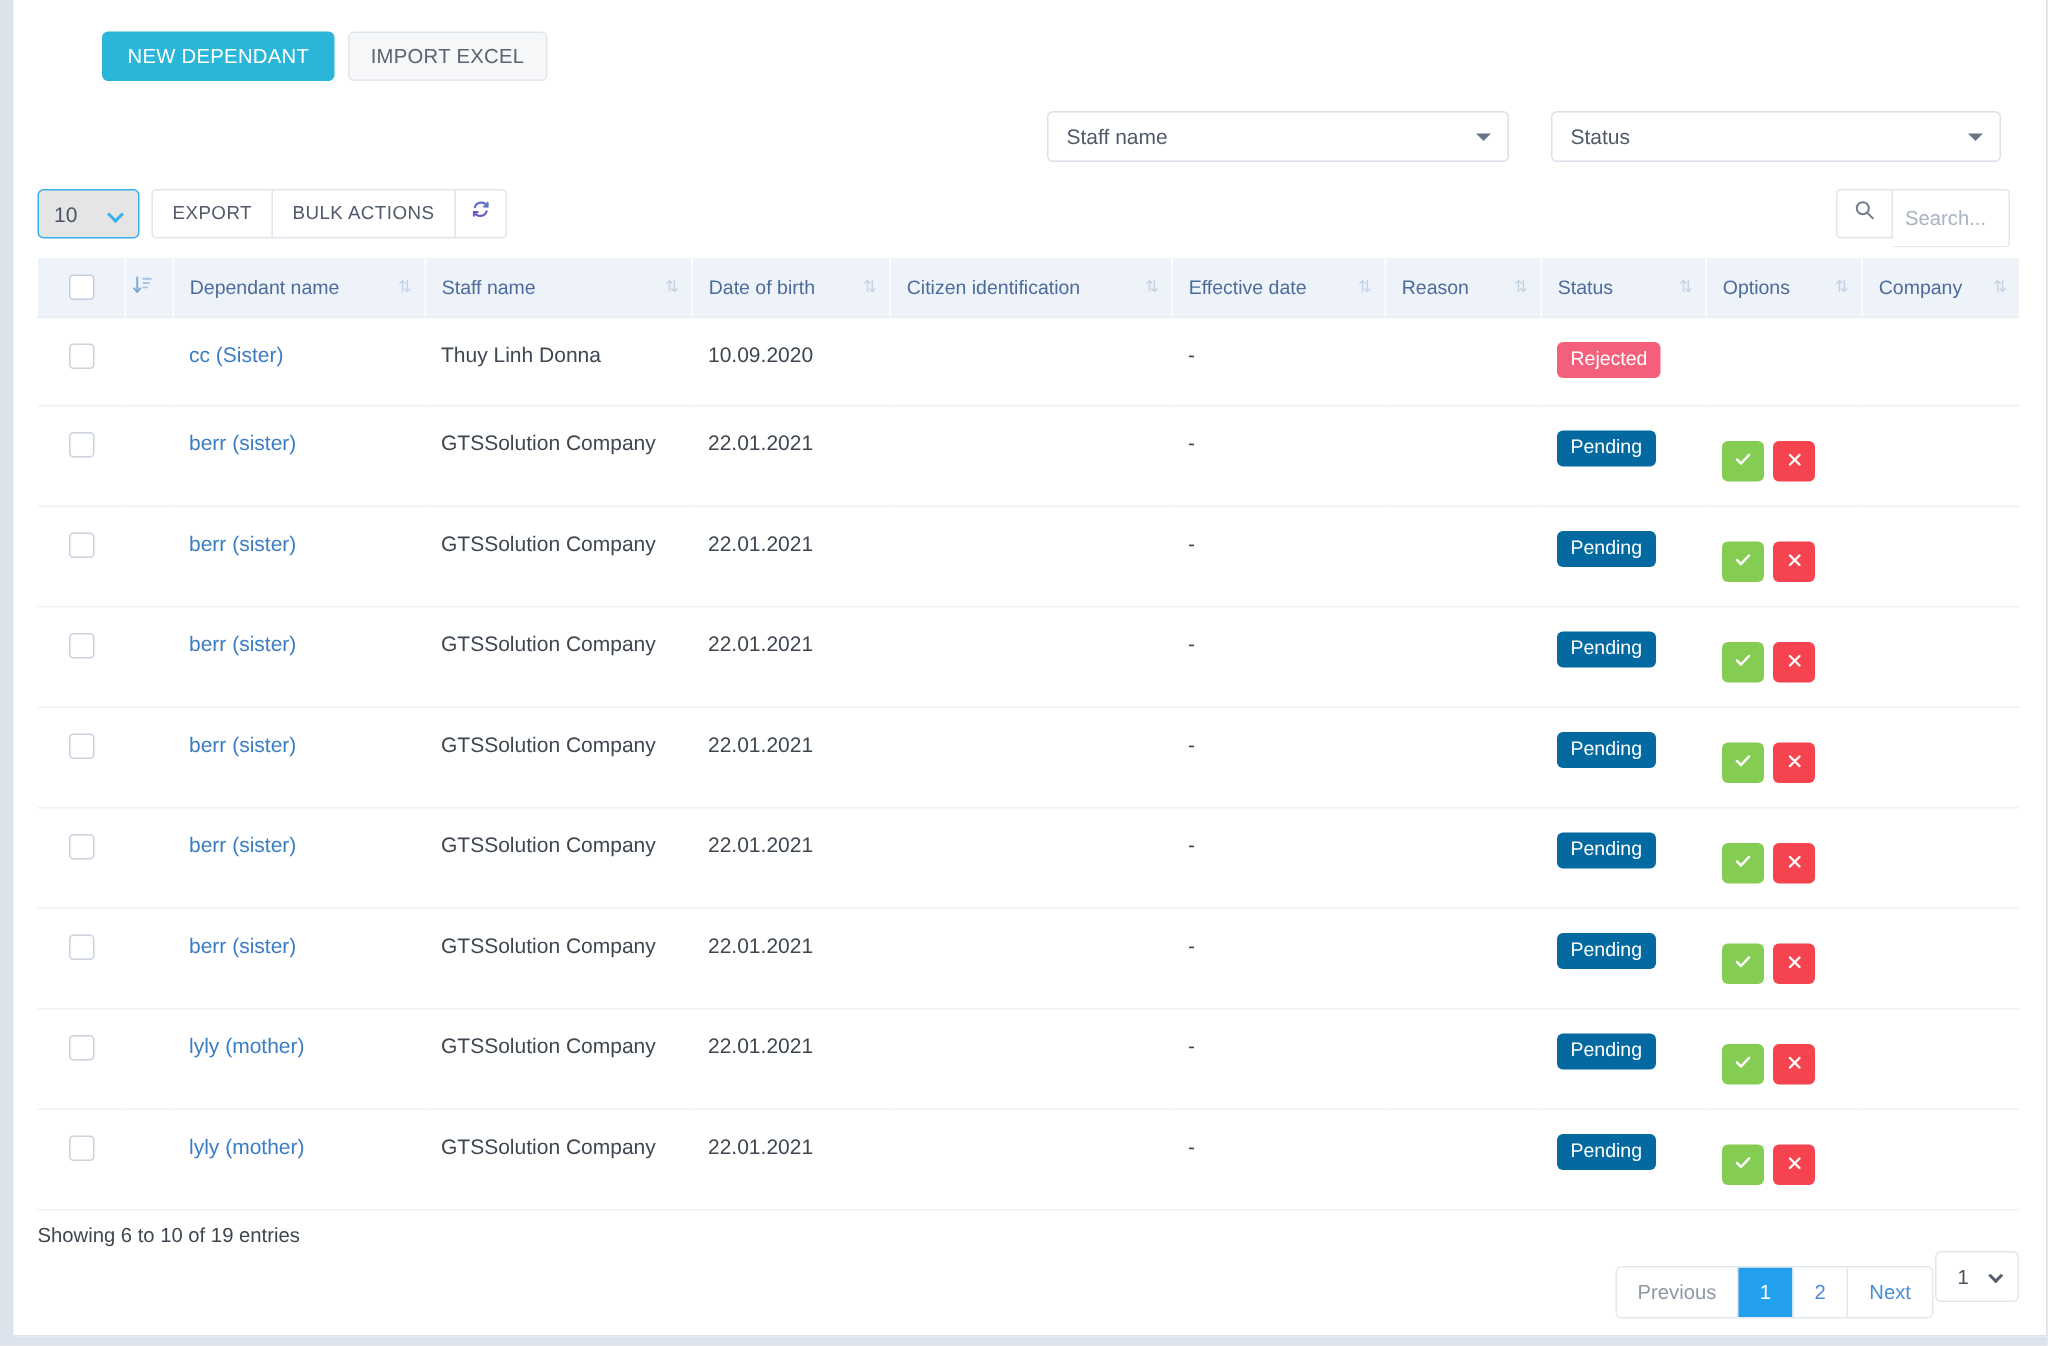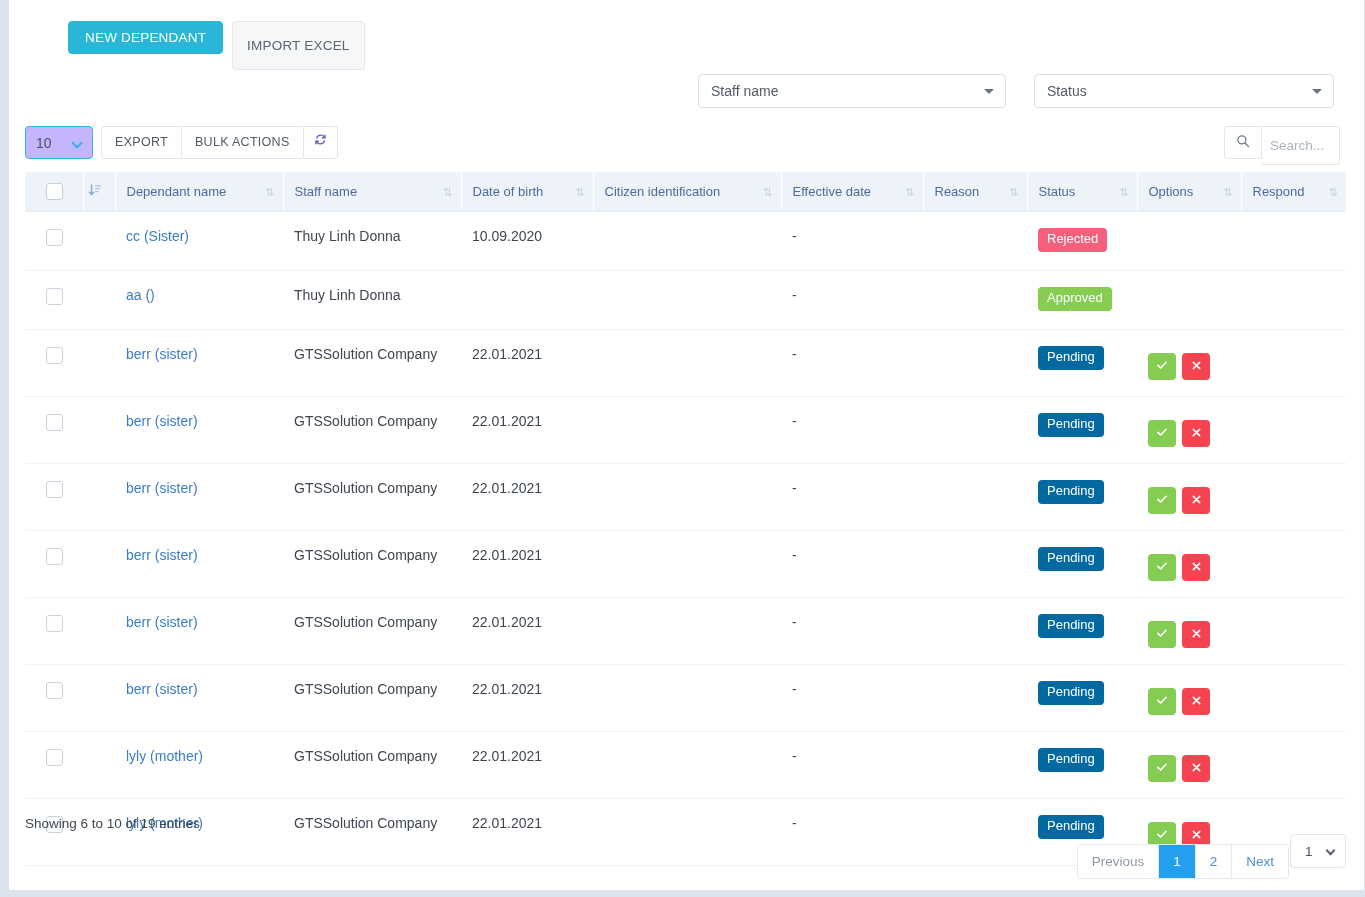--- a/index.html
+++ b/index.html
@@ -41,21 +41,21 @@
   }
   .btn-light {
     background: #f6f7f9;
     color: #5a6472;
     border: 1px solid #e2e6ec;
     border-radius: 4px;
     font-size: 13.5px;
     font-weight: 500;
     letter-spacing: .2px;
     padding: 0 14px;
-    height: 49px;
+    height: 33px;
     line-height: 31px;
     margin-left: 9px;
     cursor: pointer;
     text-transform: uppercase;
   }
 
   
   .filter-select {
     position: absolute;
     height: 34px;
@@ -78,21 +78,21 @@
     border-right: 5px solid transparent;
     border-top: 5px solid #6a7583;
   }
 
   
   .toolbar { position: absolute; left: 16px; top: 126px; display: flex; }
   .len-select {
     width: 68px; height: 33px;
     border: 1px solid #38b0e8;
     border-radius: 4px;
-    background: #c4b5fd;
+    background: #e5e5e5;
     color: #4a5361;
     font-size: 14px;
     font-family: "Liberation Sans", sans-serif;
     padding-left: 10px;
     appearance: none; -webkit-appearance: none;
     cursor: pointer;
     position: relative;
   }
   .len-wrap { position: relative; }
   .len-caret {
@@ -391,49 +391,36 @@
           </th>
           <th>
             <span>Status</span>
             <span class="sort-arrows">⇅</span>
           </th>
           <th>
             <span>Options</span>
             <span class="sort-arrows">⇅</span>
           </th>
           <th>
-            <span>Respond</span>
+            <span>Company</span>
             <span class="sort-arrows">⇅</span>
           </th>
         </tr>
       </thead>
       <tbody id="table-body">
           <tr>
             <td style="text-align: center;"><span class="cb"></span></td>
             <td></td>
             <td><a class="dep-link">cc (Sister)</a></td>
             <td>Thuy Linh Donna</td>
             <td>10.09.2020</td>
             <td></td>
             <td>-</td>
             <td></td>
             <td><span class="badge badge-rejected">Rejected</span></td>
-            <td></td>
-            <td></td>
-          </tr>
-          <tr>
-            <td style="text-align: center;"><span class="cb"></span></td>
-            <td></td>
-            <td><a class="dep-link">aa ()</a></td>
-            <td>Thuy Linh Donna</td>
-            <td></td>
-            <td></td>
-            <td>-</td>
-            <td></td>
-            <td><span class="badge badge-approved">Approved</span></td>
             <td></td>
             <td></td>
           </tr>
           <tr>
             <td style="text-align: center;"><span class="cb"></span></td>
             <td></td>
             <td><a class="dep-link">berr (sister)</a></td>
             <td>GTSSolution Company</td>
             <td>22.01.2021</td>
             <td></td>

